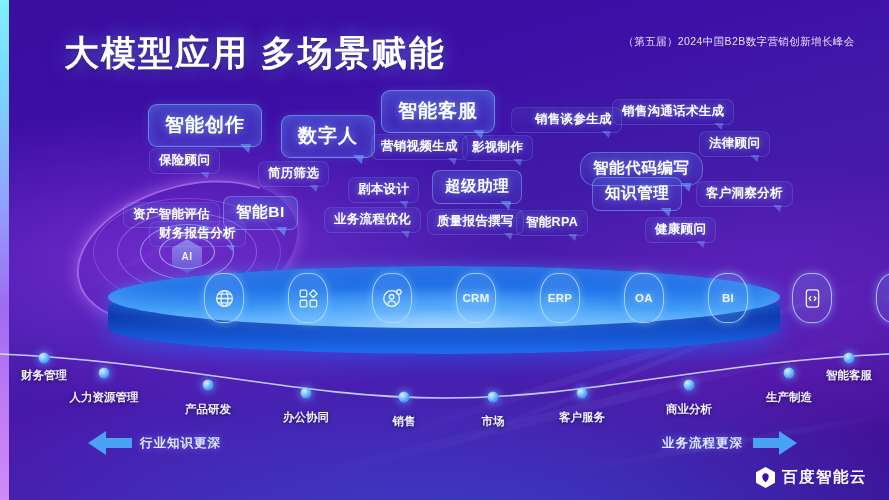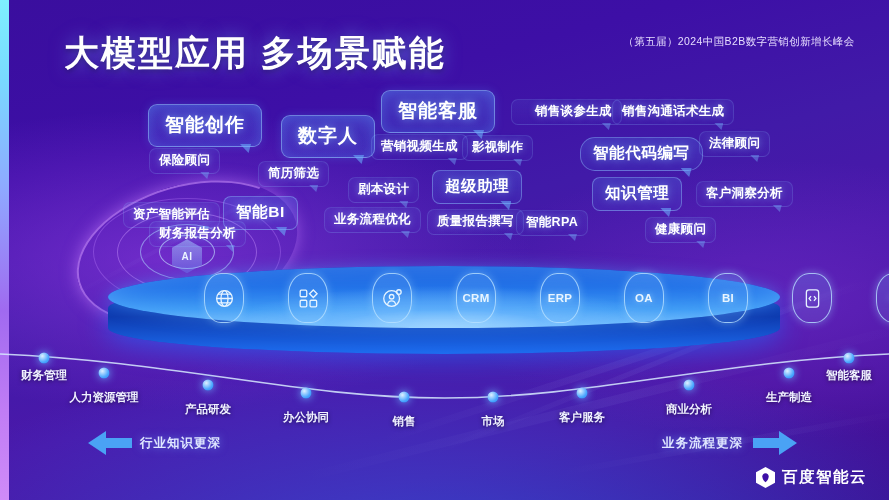--- a/index.html
+++ b/index.html
@@ -142,27 +142,27 @@
     <div class="ring" style="width:54px;height:32px;border-color:rgba(195,225,255,.65);"></div>
     <div id="aibadge">
       <span>AI</span>
     </div>
   </div>
 
   <div id="bubble-layer">
       <div class="bub big" style="left: 148px; top: 104px;"><span class="tx">智能创作</span><span class="tail"></span></div>
       <div class="bub big" style="left: 281px; top: 115px;"><span class="tx">数字人</span><span class="tail"></span></div>
       <div class="bub big" style="left: 381px; top: 90px;"><span class="tx">智能客服</span><span class="tail"></span></div>
-      <div class="bub sm" style="left: 511px; top: 99px; padding-left: 23px;"><span class="tx">销售谈参生成</span><span class="tail"></span></div>
+      <div class="bub sm" style="left: 511px; top: 107px; padding-left: 23px;"><span class="tx">销售谈参生成</span><span class="tail"></span></div>
       <div class="bub sm" style="left: 612px; top: 99px;"><span class="tx">销售沟通话术生成</span><span class="tail"></span></div>
       <div class="bub sm" style="left: 149px; top: 148px;"><span class="tx">保险顾问</span><span class="tail"></span></div>
       <div class="bub sm" style="left: 258px; top: 161px;"><span class="tx">简历筛选</span><span class="tail"></span></div>
       <div class="bub sm" style="left: 371px; top: 134px;"><span class="tx">营销视频生成</span><span class="tail"></span></div>
       <div class="bub sm" style="left: 462px; top: 135px;"><span class="tx">影视制作</span><span class="tail"></span></div>
-      <div class="bub mid" style="left: 580px; top: 137px; border-radius: 15px;"><span class="tx">智能代码编写</span><span class="tail"></span></div>
+      <div class="bub mid" style="left: 580px; top: 152px; border-radius: 15px;"><span class="tx">智能代码编写</span><span class="tail"></span></div>
       <div class="bub sm" style="left: 699px; top: 131px;"><span class="tx">法律顾问</span><span class="tail"></span></div>
       <div class="bub sm" style="left: 123px; top: 177px; margin-top: 25px;"><span class="tx">资产智能评估</span><span class="tail"></span></div>
       <div class="bub sm" style="left: 348px; top: 177px;"><span class="tx">剧本设计</span><span class="tail"></span></div>
       <div class="bub mid" style="left: 432px; top: 170px;"><span class="tx">超级助理</span><span class="tail"></span></div>
       <div class="bub mid" style="left: 592px; top: 177px;"><span class="tx">知识管理</span><span class="tail"></span></div>
       <div class="bub sm" style="left: 696px; top: 181px;"><span class="tx">客户洞察分析</span><span class="tail"></span></div>
       <div class="bub mid" style="left: 223px; top: 196px;"><span class="tx">智能BI</span><span class="tail"></span></div>
       <div class="bub sm" style="left: 324px; top: 207px;"><span class="tx">业务流程优化</span><span class="tail"></span></div>
       <div class="bub sm" style="left: 427px; top: 209px;"><span class="tx">质量报告撰写</span><span class="tail"></span></div>
       <div class="bub sm" style="left: 516px; top: 210px;"><span class="tx">智能RPA</span><span class="tail"></span></div>

